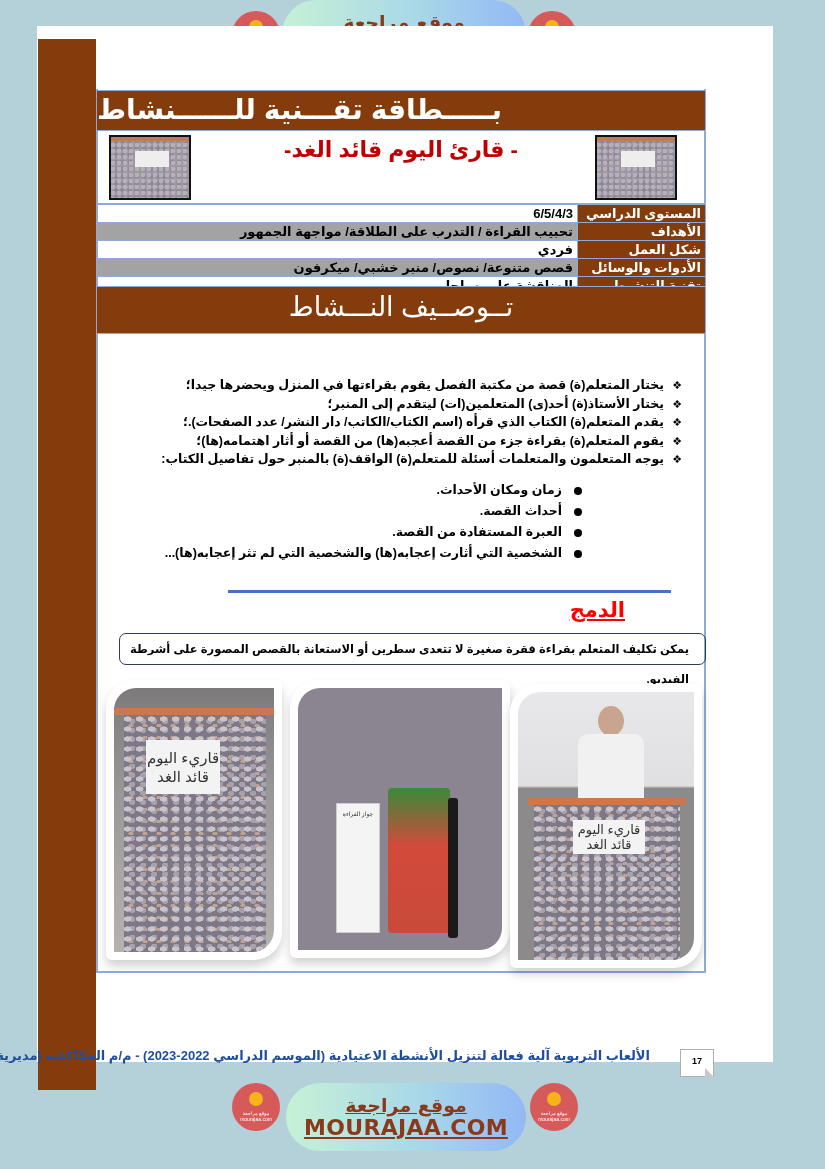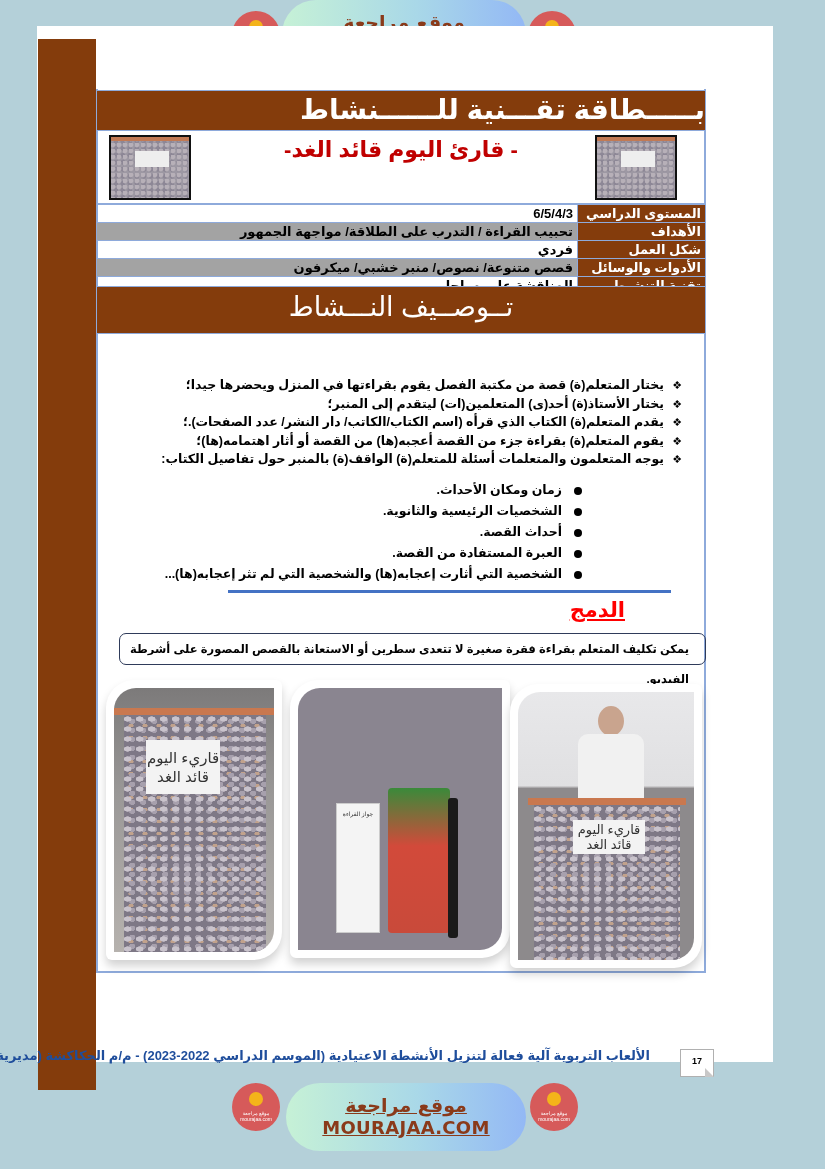--- a/index.html
+++ b/index.html
@@ -19,38 +19,38 @@
     background: #843c0c;
   }
   
   .banner {
     position: absolute; left: 282px; width: 244px; height: 68px;
     border-radius: 34px;
     background: linear-gradient(90deg, #c6f1d6 0%, #a9d8e8 55%, #93b8f5 100%);
     display: flex; flex-direction: column; align-items: center; justify-content: center;
   }
   .banner .ar { font-family: "DejaVu Sans", sans-serif; font-size: 19px; font-weight: bold; color: #8a3a1a; text-decoration: underline; line-height: 22px; direction: rtl; }
-  .banner .en { font-family: "DejaVu Sans", sans-serif; font-size: 18px; font-weight: bold; color: #8a3a1a; text-decoration: underline; line-height: 24px; letter-spacing: 0.3px; }
+  .banner .en { font-family: "DejaVu Sans", sans-serif; font-size: 22px; font-weight: bold; color: #8a3a1a; text-decoration: underline; line-height: 24px; letter-spacing: 0.3px; }
   .logo-circle {
     position: absolute; width: 48px; height: 48px; border-radius: 50%;
     background: #d65a5a;
     display: flex; flex-direction: column; align-items: center; justify-content: center;
   }
   .logo-circle .book { width: 14px; height: 14px; border-radius: 50%; background: #f4b41a; margin-bottom: 4px; }
   .logo-circle .txt { font-size: 5px; color: #fff; line-height: 6px; text-align: center; }
 
   
   .frame {
     position: absolute; left: 96px; top: 89px; width: 610px; height: 884px;
     border: 2px solid #8eaadb; border-top: none;
   }
   .title-bar {
     position: absolute; left: 96px; top: 90px; width: 610px; height: 41px;
     background: #843c0c; border: 1px solid #8eaadb;
-    color: #fff; font-size: 28px; font-weight: bold; text-align: right; line-height: 38px;
+    color: #fff; font-size: 28px; font-weight: bold; text-align: left; line-height: 38px;
     direction: rtl;
   }
   .title-row {
     position: absolute; left: 96px; top: 131px; width: 610px; height: 73px;
     border: 1px solid #8eaadb; border-top: none;
   }
   .thumb {
     position: absolute; top: 4px; width: 82px; height: 65px;
     border: 2px solid #111;
     background:
@@ -203,21 +203,20 @@
 <ul class="steps">
   <li><span class="bul">❖</span><span>يختار المتعلم(ة) قصة من مكتبة الفصل يقوم بقراءتها في المنزل ويحضرها جيدا؛</span></li>
   <li><span class="bul">❖</span><span>يختار الأستاذ(ة) أحد(ى) المتعلمين(ات) ليتقدم إلى المنبر؛</span></li>
   <li><span class="bul">❖</span><span>يقدم المتعلم(ة) الكتاب الذي قرأه (اسم الكتاب/الكاتب/ دار النشر/ عدد الصفحات).؛</span></li>
   <li><span class="bul">❖</span><span>يقوم المتعلم(ة) بقراءة جزء من القصة أعجبه(ها) من القصة أو أثار اهتمامه(ها)؛</span></li>
   <li><span class="bul">❖</span><span>يوجه المتعلمون والمتعلمات أسئلة للمتعلم(ة) الواقف(ة) بالمنبر حول تفاصيل الكتاب:</span></li>
 </ul>
 
 <ul class="subs">
   <li><span class="dot"></span><span>زمان ومكان الأحداث.</span></li>
-  <li><span class="dot"></span><span>الشخصيات الرئيسية والثانوية.</span></li>
   <li><span class="dot"></span><span>أحداث القصة.</span></li>
   <li><span class="dot"></span><span>العبرة المستفادة من القصة.</span></li>
   <li><span class="dot"></span><span>الشخصية التي أثارت إعجابه(ها) والشخصية التي لم تثر إعجابه(ها)...</span></li>
 </ul>
 
 <div class="hr-blue"></div>
 <div class="integ-title">الدمج</div>
 <div class="integ-box">يمكن تكليف المتعلم بقراءة فقرة صغيرة لا تتعدى سطرين أو الاستعانة بالقصص المصورة على أشرطة الفيديو.</div>
 
 <div class="photo" style="left:106px;top:680px;width:176px;height:280px;">

